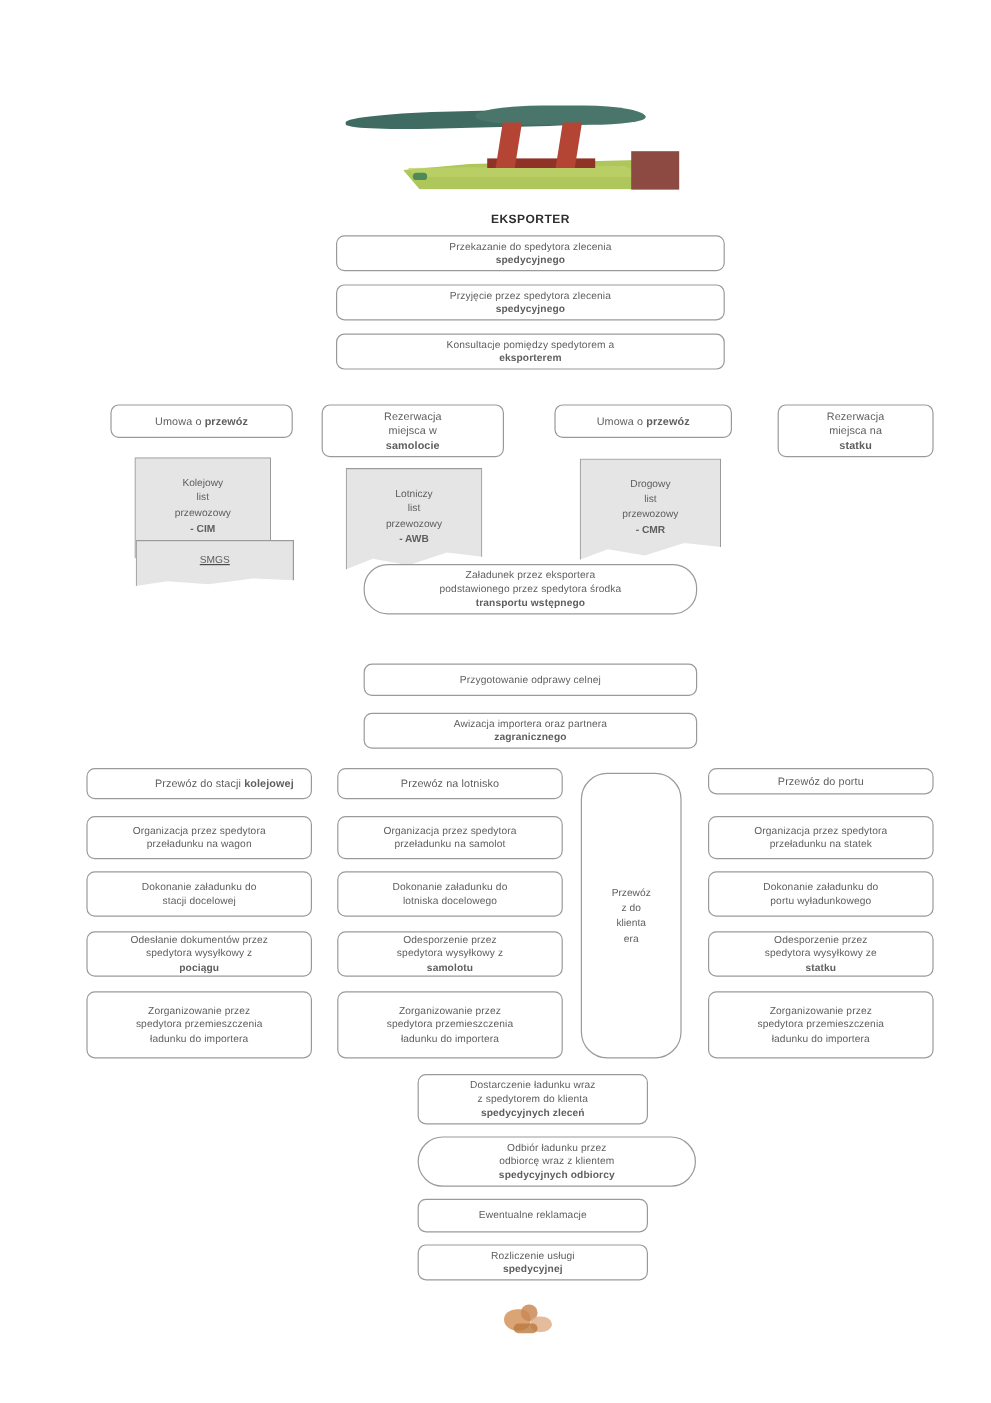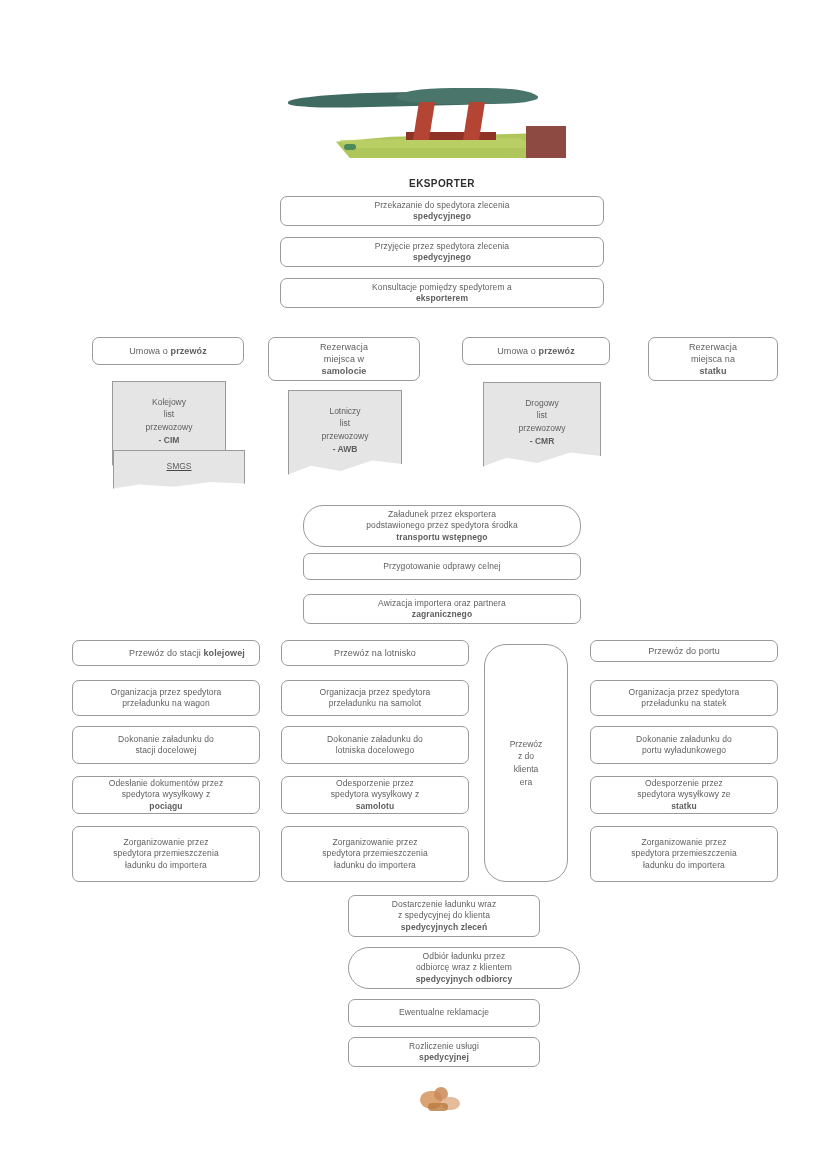--- a/index.html
+++ b/index.html
@@ -181,21 +181,21 @@
   </div>
 
   <div class="box title-box" style="left:648px;top:337px;width:130px;height:44px;">
     <span class="t">
       <span>Rezerwacja</span><br>
       <span>miejsca na</span><br>
       <b>statku</b>
     </span>
   </div>
 
-  <div class="box" style="left:303px;top:505px;width:278px;height:42px;border-radius:20px;">
+  <div class="box" style="left:303px;top:470px;width:278px;height:42px;border-radius:20px;">
     <span class="t">
       <span>Załadunek przez eksportera</span><br>
       <span>podstawionego przez spedytora środka</span><br>
       <b>transportu wstępnego</b>
     </span>
   </div>
   <div class="box" style="left:303px;top:553px;width:278px;height:27px;">
     <span class="t">Przygotowanie odprawy celnej</span>
   </div>
   <div class="box" style="left:303px;top:594px;width:278px;height:30px;">
@@ -303,21 +303,21 @@
     <span class="t">
       <span>Zorganizowanie przez</span><br>
       <span>spedytora przemieszczenia</span><br>
       <span>ładunku do importera</span>
     </span>
   </div>
 
   <div class="box" style="left:348px;top:895px;width:192px;height:42px;">
     <span class="t">
       <span>Dostarczenie ładunku wraz</span><br>
-      <span>z spedycyjnej do klienta</span><br>
+      <span>z spedytorem do klienta</span><br>
       <b>spedycyjnych zleceń</b>
     </span>
   </div>
   <div class="box" style="left:348px;top:947px;width:232px;height:42px;border-radius:21px;">
     <span class="t">
       <span>Odbiór ładunku przez</span><br>
       <span>odbiorcę wraz z klientem</span><br>
       <b>spedycyjnych odbiorcy</b>
     </span>
   </div>

